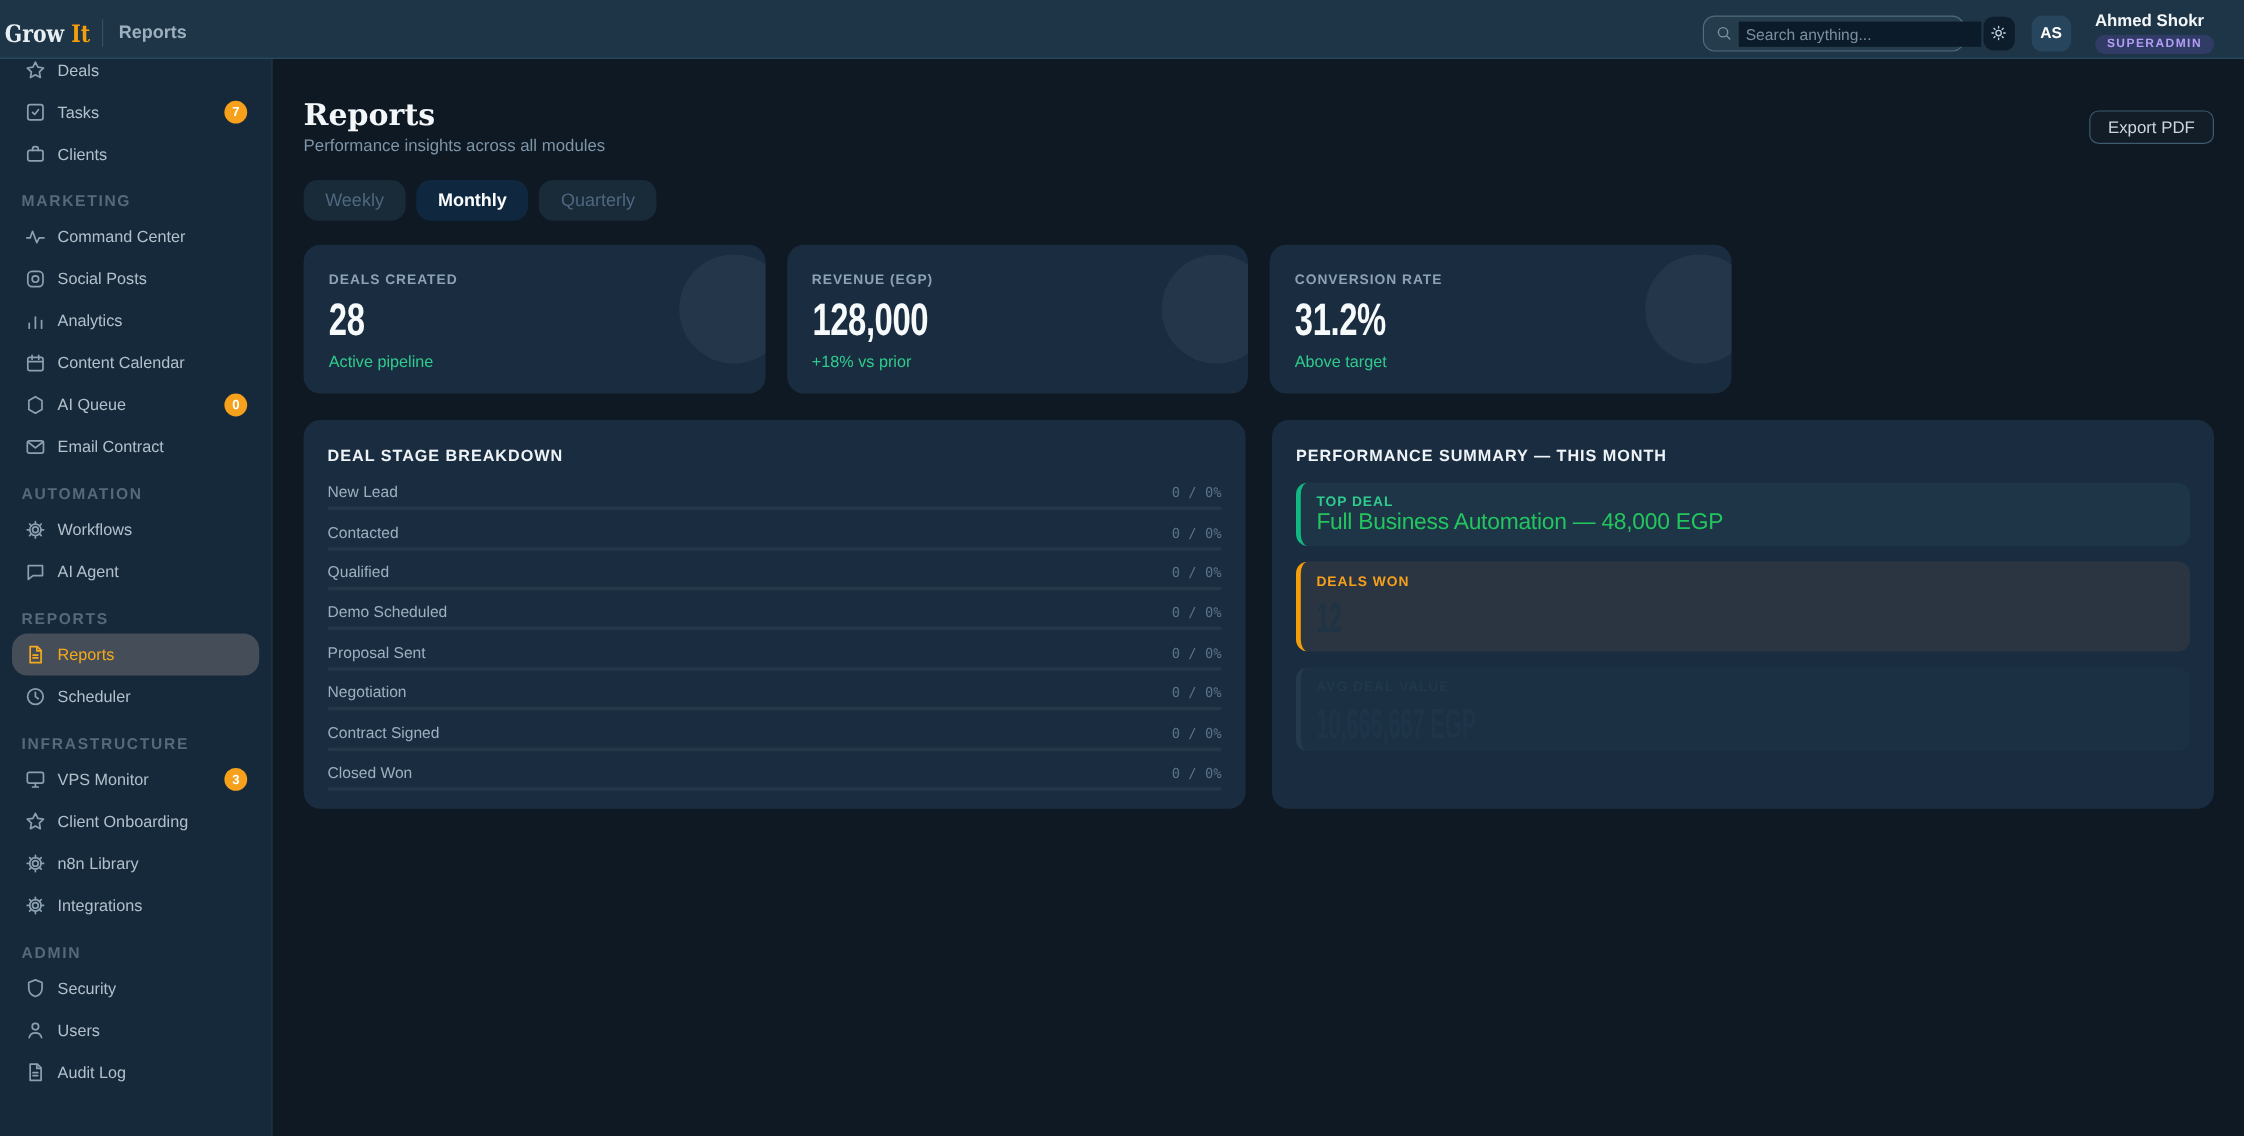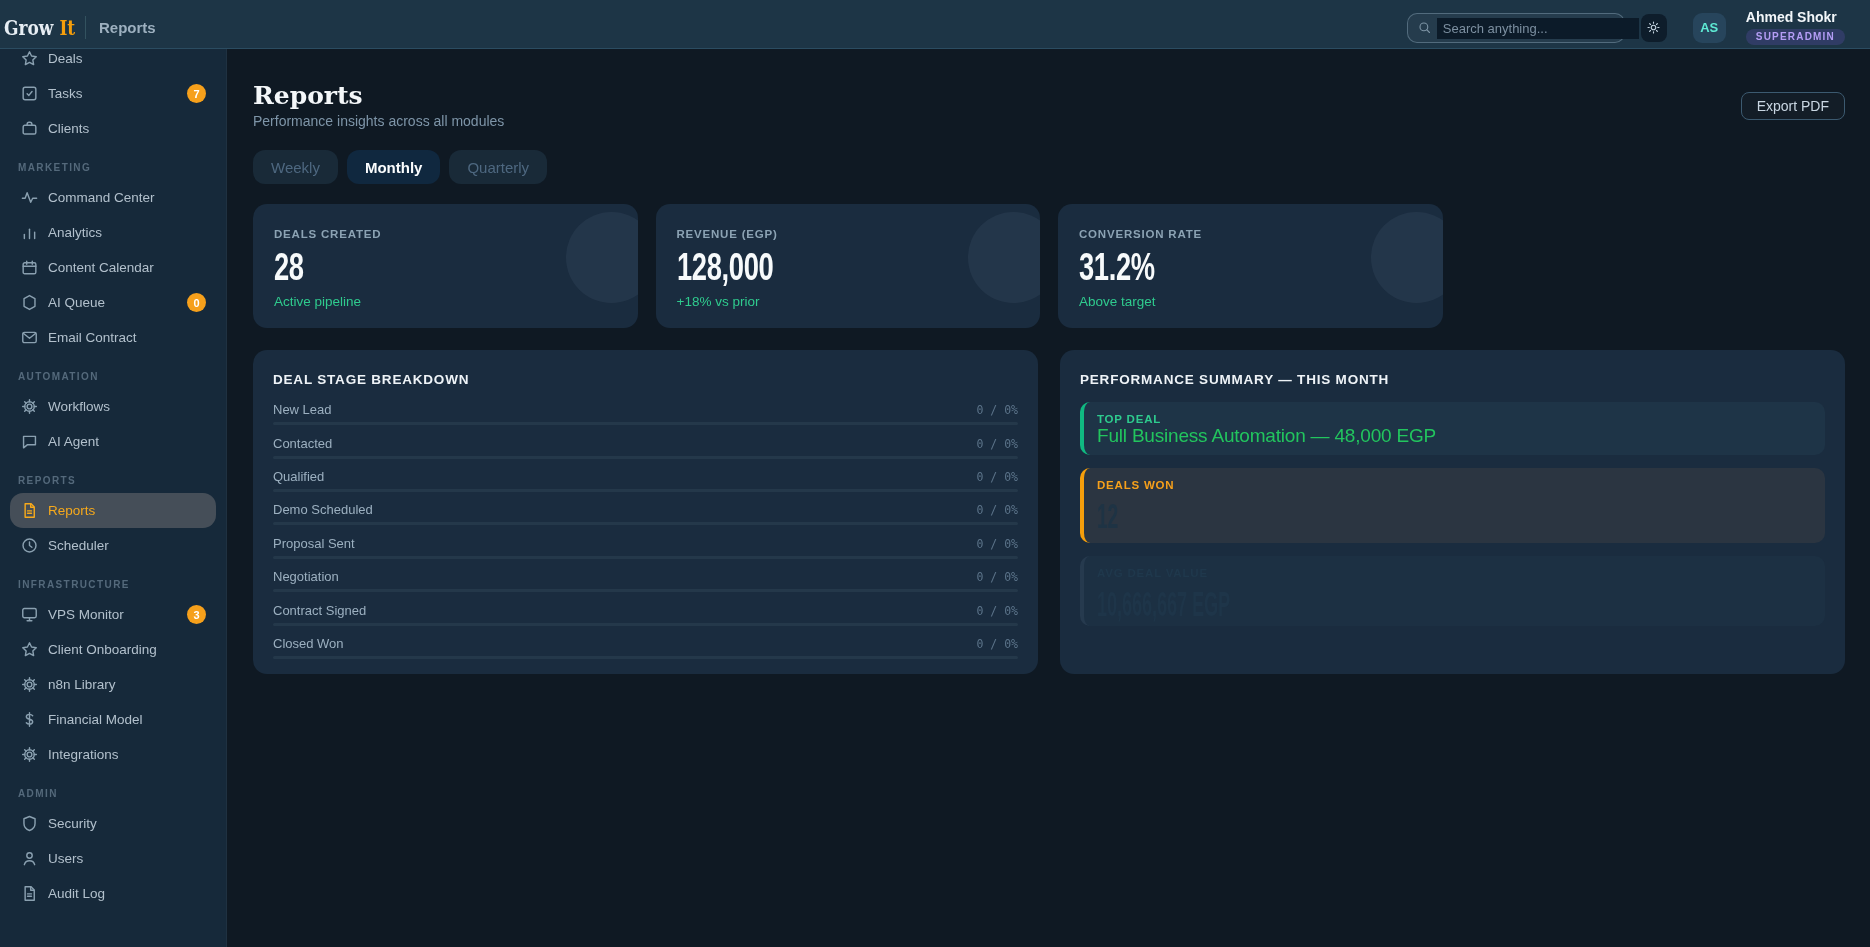--- a/index.html
+++ b/index.html
@@ -17,32 +17,32 @@
   .topbar-spacer { flex:1; }
   .search-box { position:relative; width:218px; height:30px; border:1px solid rgba(165,195,215,.35);
     border-radius:10px; background:rgba(255,255,255,.04); display:flex; align-items:center; padding:0 9px; }
   .search-box .ic { width:15px; height:15px; color:#7c93a4; }
   .search-input { position:absolute; left:29px; top:4px; width:202px; height:21px; background:#0c1b29;
     border:none; outline:none; color:#90a4b4; font-size:13px; font-family:"Liberation Sans",sans-serif; padding:0 6px; }
   .search-input::placeholder { color:#7c8fa0; }
   .theme-btn { width:26px; height:28px; margin-left:16px; background:#0e1d2b; border:none; border-radius:8px;
     display:flex; align-items:center; justify-content:center; color:#c3d2de; cursor:pointer; flex:none; }
   .theme-btn .ic { width:15px; height:15px; }
-  .avatar { width:33px; height:30px; margin-left:26px; background:#27455c; border-radius:9px;
-    display:flex; align-items:center; justify-content:center; font-size:13px; font-weight:bold; color:#5eead4; flex:none; }
+  .avatar { width:33px; height:30px; margin-left:14px; background:#27455c; border-radius:9px;
+    display:flex; align-items:center; justify-content:center; font-size:13px; font-weight:bold; color:#ffffff; flex:none; }
   .userbox { margin-left:20px; display:flex; flex-direction:column; align-items:flex-start; }
   .user-name { font-size:14px; font-weight:bold; color:#f2f6f9; line-height:1.1; }
   .user-role { margin-top:3px; font-size:10px; font-weight:bold; letter-spacing:1.2px; color:#b49df5;
     background:rgba(139,92,246,.18); padding:2px 10px 3px; border-radius:8px; }
 
   
   .sidebar { position:fixed; top:49px; left:0; bottom:0; width:227px; background:#16293a;
     border-right:1px solid rgba(255,255,255,.04); overflow:hidden; z-index:10; }
   .nav-list { padding:0 10px; margin-top:-8px; }
-  .nav-section { font-size:10px; font-weight:bold; letter-spacing:1.4px; color:#54697b;
+  .nav-section { font-size:13px; font-weight:bold; letter-spacing:1.4px; color:#54697b;
     padding:0 8px; margin-top:15px; margin-bottom:6px; height:13px; line-height:13px; }
   .nav-item { height:35px; border-radius:13px; padding:0 10px; display:flex; align-items:center; gap:9px;
     color:#b2c0cc; font-size:13.5px; cursor:pointer; }
   .nav-item .ic { width:19px; height:19px; color:#8aa0b0; flex:none; }
   .nav-item.active { background:#454e58; color:#f6a91c; }
   .nav-item.active .ic { color:#f6a91c; }
   .nav-badge { margin-left:auto; min-width:19px; height:19px; border-radius:10px; background:#f6a01b;
     color:#fff; font-size:11px; font-weight:bold; display:flex; align-items:center; justify-content:center; padding:0 5px; }
 
   
@@ -238,20 +238,29 @@
       <div class="nav-item">
         <span class="nav-ic">
           <svg class="ic">
             <use href="#activity-icon"></use>
           </svg>
         </span>
         <span>Command Center</span>
 
       </div>
 
+      <div class="nav-item">
+        <span class="nav-ic">
+          <svg class="ic">
+            <use href="#instagram-icon"></use>
+          </svg>
+        </span>
+        <span>Social Posts</span>
+
+      </div>
 
       <div class="nav-item">
         <span class="nav-ic">
           <svg class="ic">
             <use href="#bar-chart-icon"></use>
           </svg>
         </span>
         <span>Analytics</span>
 
       </div>
@@ -355,29 +364,20 @@
       <div class="nav-item">
         <span class="nav-ic">
           <svg class="ic">
             <use href="#gear-icon"></use>
           </svg>
         </span>
         <span>n8n Library</span>
 
       </div>
 
-      <div class="nav-item">
-        <span class="nav-ic">
-          <svg class="ic">
-            <use href="#dollar-icon"></use>
-          </svg>
-        </span>
-        <span>Financial Model</span>
-
-      </div>
 
       <div class="nav-item">
         <span class="nav-ic">
           <svg class="ic">
             <use href="#gear-icon"></use>
           </svg>
         </span>
         <span>Integrations</span>
 
       </div>

